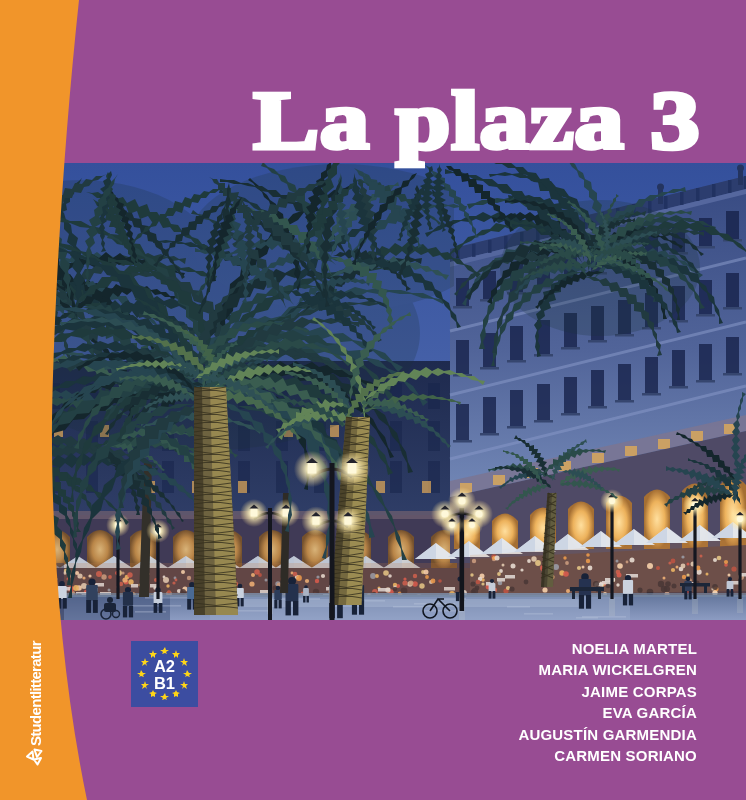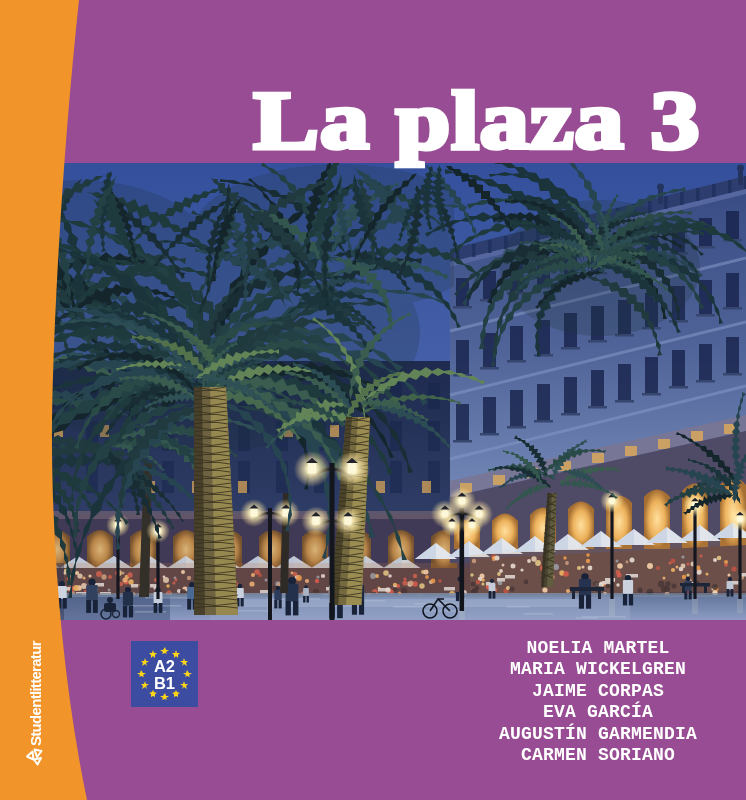--- a/index.html
+++ b/index.html
@@ -1150,22 +1150,22 @@
     <polygon points="34,52 35,55 38,55 35,57 36,59 34,58 31,59 32,57 29,55 32,55" fill="#ffd617"></polygon>
     <polygon points="22,49 23,51 26,52 24,53 24,56 22,55 20,56 20,53 18,52 21,51" fill="#ffd617"></polygon>
     <polygon points="14,40 15,43 18,43 15,45 16,48 14,46 11,48 12,45 10,43 13,43" fill="#ffd617"></polygon>
     <polygon points="10,29 12,32 15,32 12,34 13,36 10,35 8,36 9,34 6,32 9,32" fill="#ffd617"></polygon>
     <polygon points="14,17 15,20 18,20 15,22 16,25 14,23 11,25 12,22 10,20 13,20" fill="#ffd617"></polygon>
     <polygon points="22,9 23,12 26,12 24,14 24,17 22,15 20,17 20,14 18,12 21,12" fill="#ffd617"></polygon>
   <text x="33.5" y="31" fill="#fff" font-family="Liberation Sans,sans-serif" font-weight="bold" font-size="16.5" text-anchor="middle">A2</text>
   <text x="33.5" y="48" fill="#fff" font-family="Liberation Sans,sans-serif" font-weight="bold" font-size="16.5" text-anchor="middle">B1</text>
 </svg>
 
-<div class="abs" style="right:49px;top:638px;text-align:center;color:#fff;
-     font-weight:bold;font-size:18px;line-height:21.4px;letter-spacing:0.2px;font-family:Liberation Mono, monospace;">
+<div class="abs" style="right:49px;top:638px;text-align:right;color:#fff;
+     font-weight:bold;font-size:15px;line-height:21.4px;letter-spacing:0.2px;">
 NOELIA MARTEL<br>
 MARIA WICKELGREN<br>
 JAIME CORPAS<br>
 EVA GARCÍA<br>
 AUGUSTÍN GARMENDIA<br>
 CARMEN SORIANO
 </div>
 
 <div class="abs" style="left:27px;top:746px;transform:rotate(-90deg);
      transform-origin:left top;color:#fff;font-size:15px;font-weight:bold;

